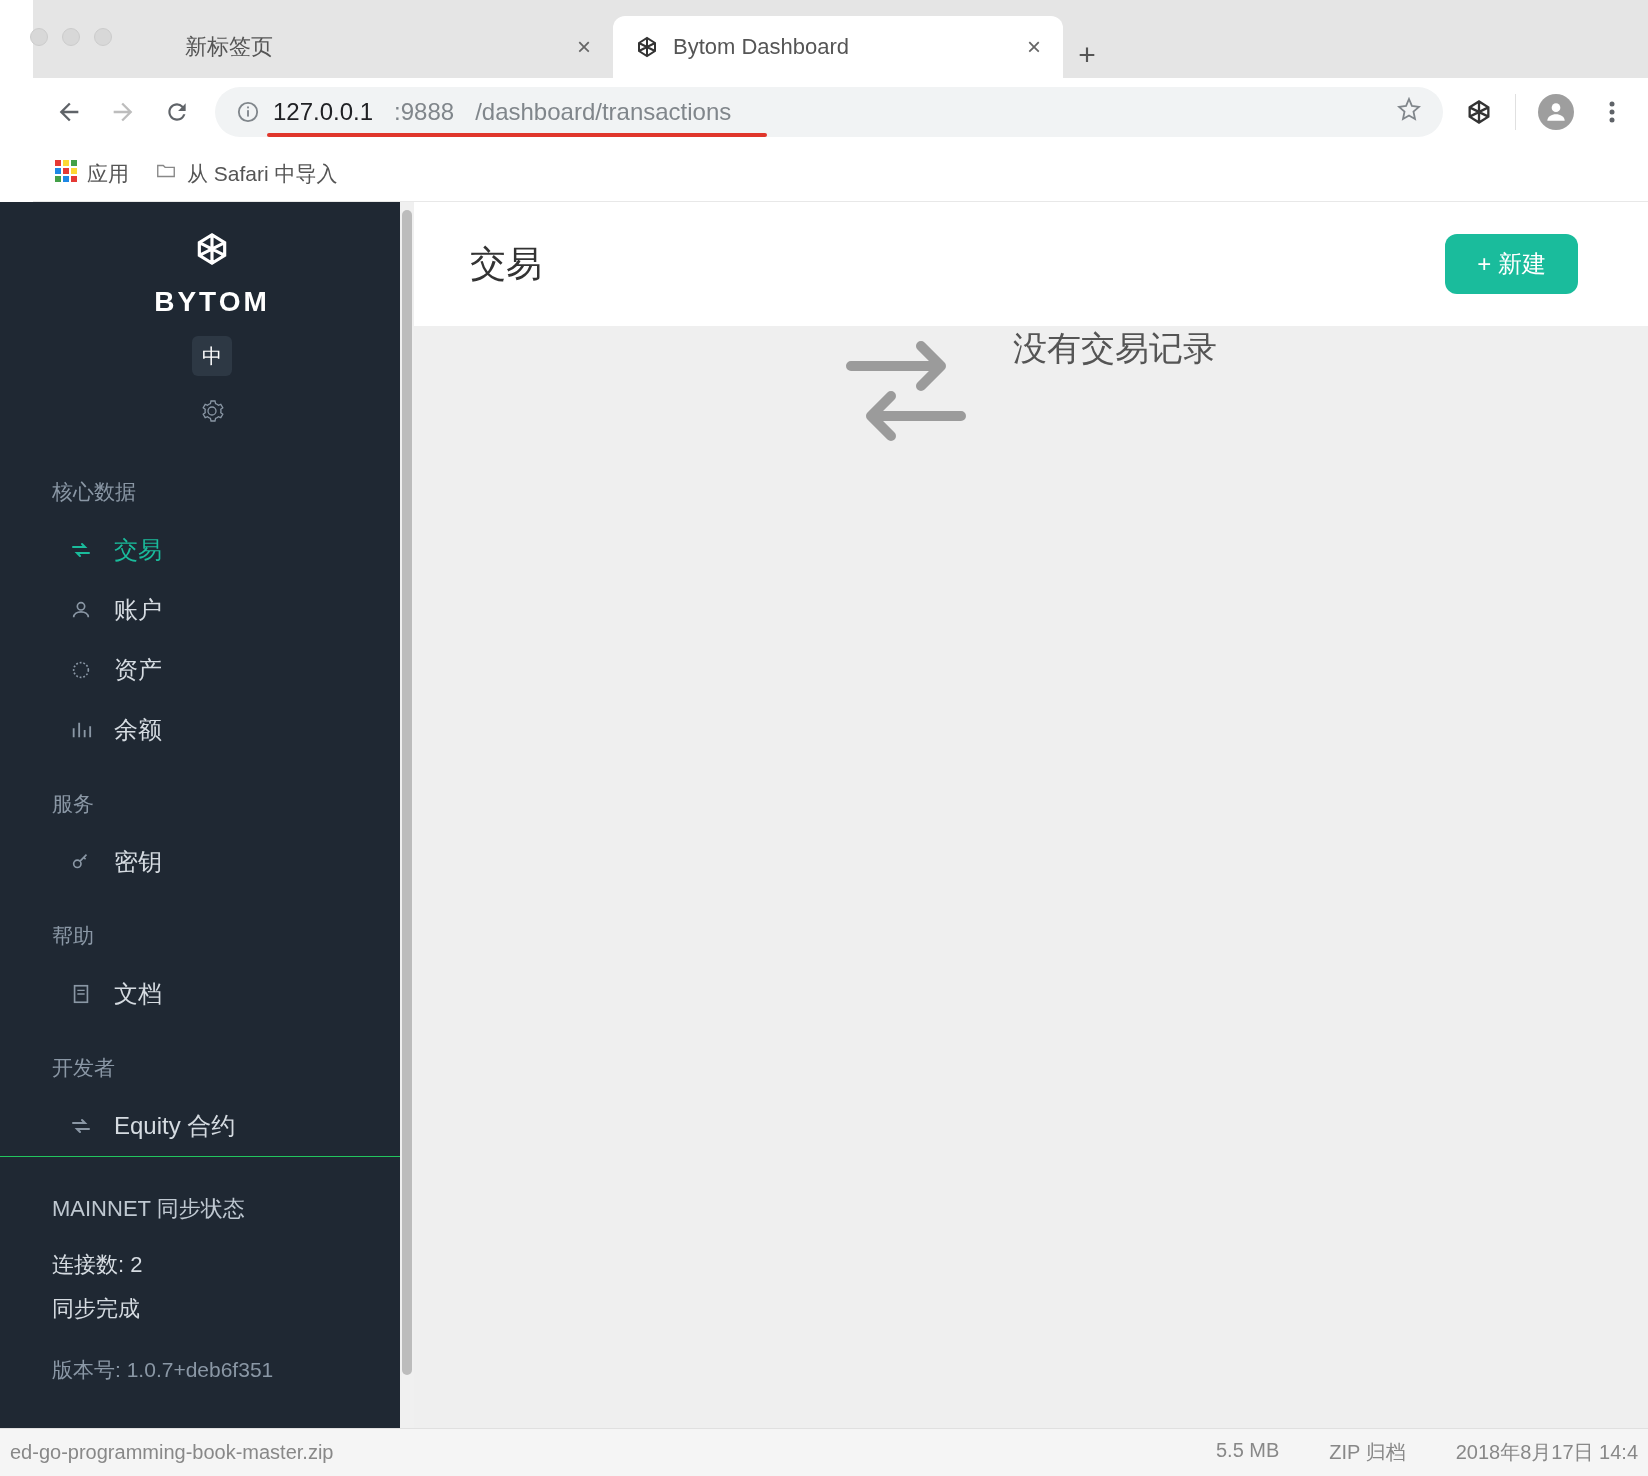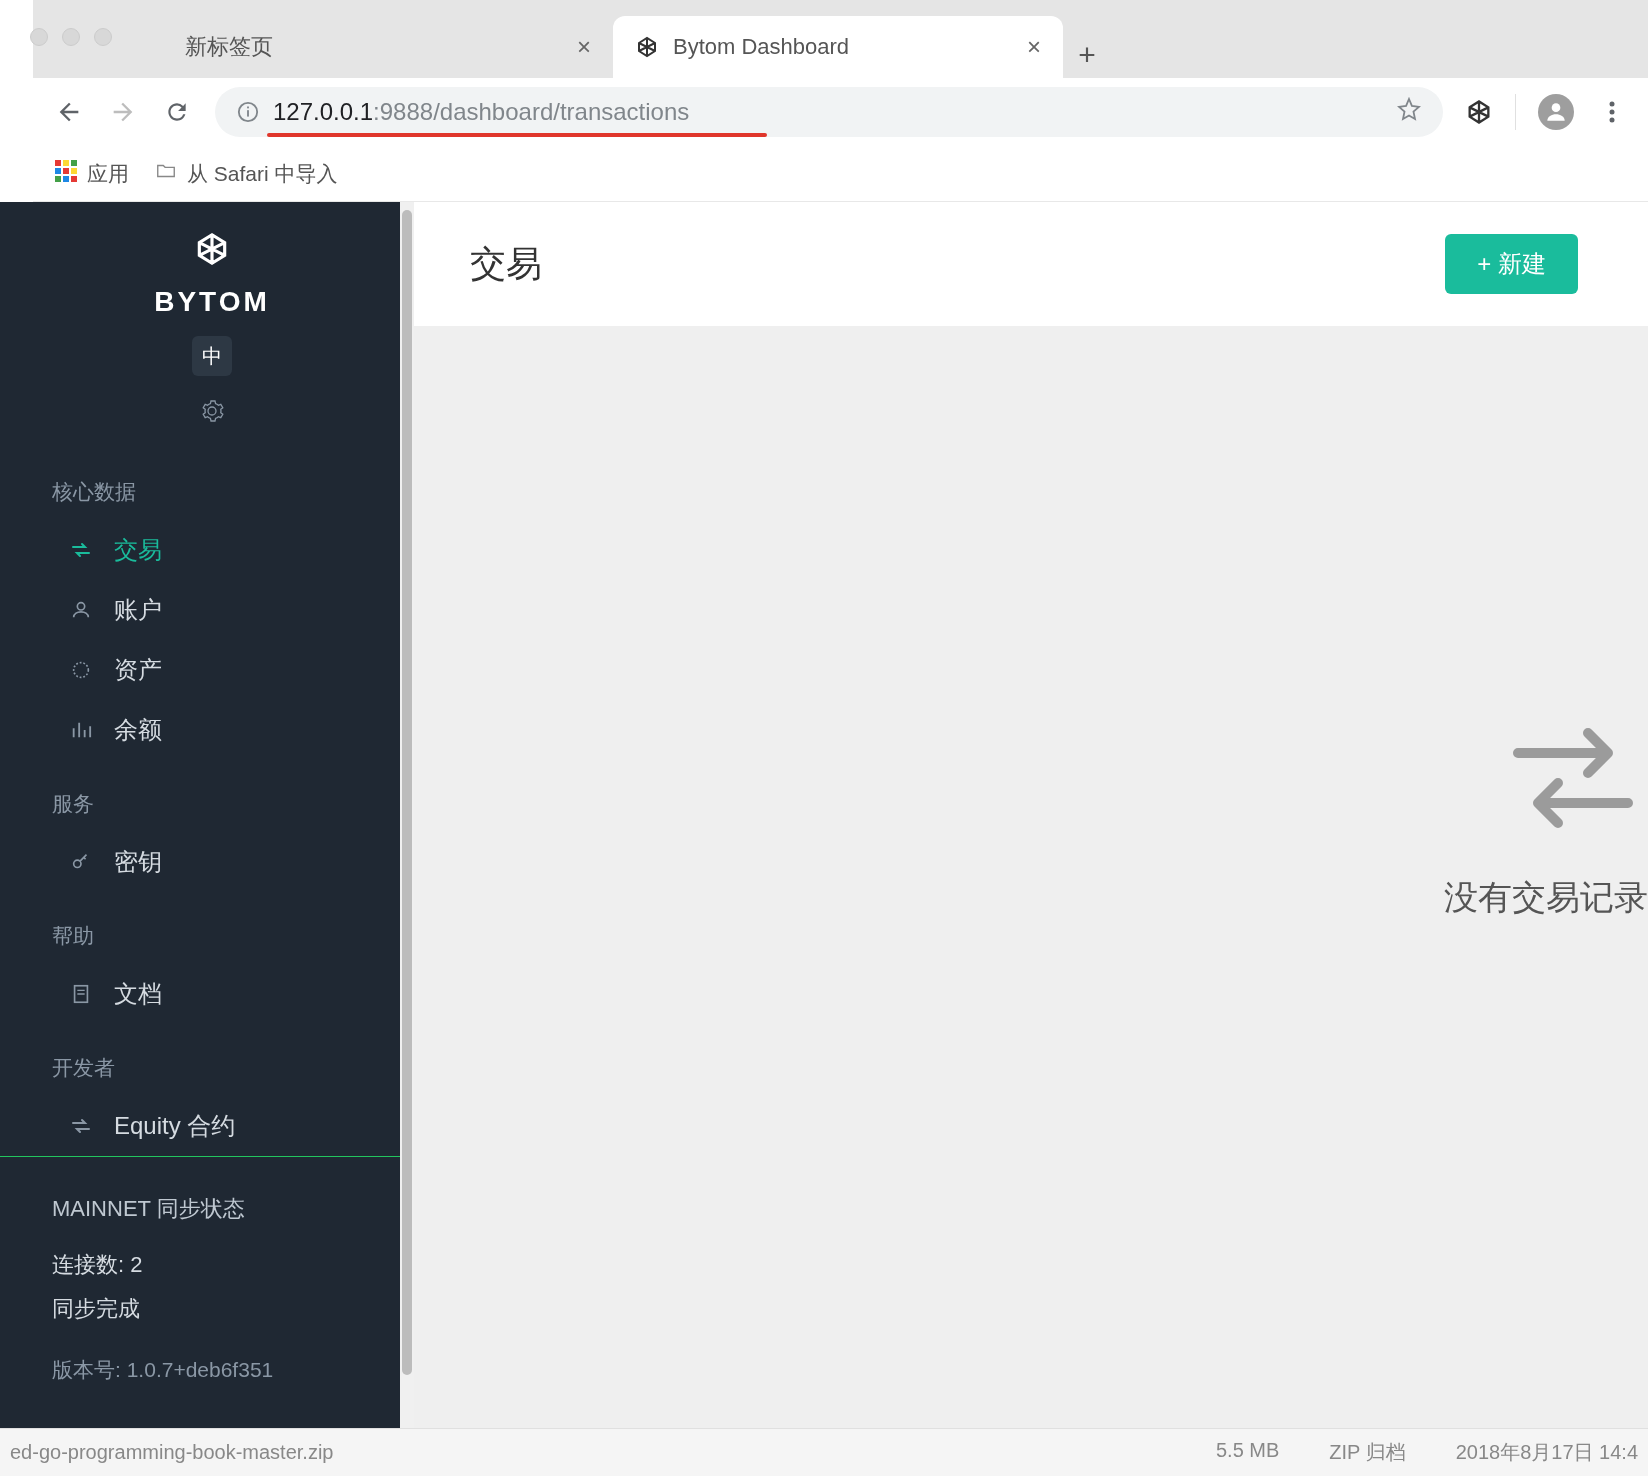--- a/index.html
+++ b/index.html
@@ -15,21 +15,21 @@
     .tab .close { margin-left: auto; font-size: 24px; color: #666; cursor: pointer; }
     .tab .favicon { width: 24px; height: 24px; display: flex; align-items: center; justify-content: center; }
     .new-tab { width: 48px; display: flex; align-items: center; justify-content: center; font-size: 30px; color: #555; padding-bottom: 6px; }
     
     .nav-bar { height: 68px; background: #fff; display: flex; align-items: center; padding: 0 20px; gap: 22px; }
     .nav-btn { width: 32px; height: 32px; display: flex; align-items: center; justify-content: center; color: #5f6368; }
     .nav-btn.disabled { color: #bdbdbd; }
     .url-bar { flex: 1; height: 50px; background: #f1f3f4; border-radius: 25px; display: flex; align-items: center; padding: 0 22px; gap: 14px; font-size: 24px; color: #5f6368; position: relative; }
     .url-text { color: #202124; }
     .url-text .host { color: #202124; }
-    .url-text .path { color: #80868b; }
+    .url-text .path { color: #80868b; margin-left: 21px; }
     .url-underline { position: absolute; bottom: 0; left: 52px; width: 500px; height: 4px; background: #e0362b; border-radius: 2px; }
     .star { margin-left: auto; color: #80868b; }
     .ext-icon { width: 28px; height: 28px; }
     .divider { width: 1px; height: 36px; background: #e0e0e0; }
     .profile { width: 36px; height: 36px; background: #9e9e9e; border-radius: 50%; display: flex; align-items: center; justify-content: center; }
     
     .bookmark-bar { height: 56px; background: #fff; border-bottom: 1px solid #e8e8e8; display: flex; align-items: center; padding: 0 22px; gap: 26px; font-size: 21px; color: #555; }
     .bookmark-item { display: flex; align-items: flex-start; gap: 10px; }
     .apps-icon { display: grid; grid-template-columns: repeat(3, 6px); gap: 2px; }
     .apps-dot { width: 6px; height: 6px; }
@@ -51,23 +51,23 @@
     .nav-item.active { color: #1abc9c; }
     .nav-item .ico { width: 26px; height: 26px; display: flex; align-items: center; justify-content: center; }
     
     .status-panel { padding: 30px 52px 30px; border-top: 1px solid #22c55e; margin-top: auto; font-size: 22px; color: #d5dbe1; line-height: 2; }
     .status-heading { color: #bfc8d1; font-size: 22px; margin-bottom: 12px; }
     .version { color: #8a97a5; font-size: 21px; margin-top: 18px; }
     
     .main { flex: 1; background: #efefef; display: flex; flex-direction: column; }
     .main-header { background: #fff; height: 124px; display: flex; align-items: center; padding: 0 70px; justify-content: space-between; }
     .page-title { font-size: 36px; color: #333; font-weight: 400; }
-    .new-btn { background: #1abc9c; color: #fff; font-size: 24px; padding: 14px 32px; border-radius: 6px; border: none; cursor: pointer; }
-    
-    .empty-state { flex: 1; display: flex; flex-direction: column; align-items: flex-end; justify-content: center; gap: 32px; padding-bottom: 120px; }
+    .new-btn { background: #1abc9c; color: #fff; font-size: 24px; padding: 14px 32px; border-radius: 12px; border: none; cursor: pointer; }
+    
+    .empty-state { flex: 1; display: flex; flex-direction: row; align-items: flex-start; justify-content: center; gap: 32px; padding-bottom: 120px; }
     .empty-text { font-size: 34px; color: #555; }
     
     .download-bar { height: 48px; background: #f5f5f5; border-top: 1px solid #e0e0e0; display: flex; align-items: center; padding: 0 10px; font-size: 20px; color: #888; gap: 40px; overflow: hidden; }
     .download-left { flex: 1; white-space: nowrap; }
     .download-right { white-space: nowrap; display: flex; gap: 50px; }
   </style>
 </head>
 <body>
 
 <div class="browser-chrome">

